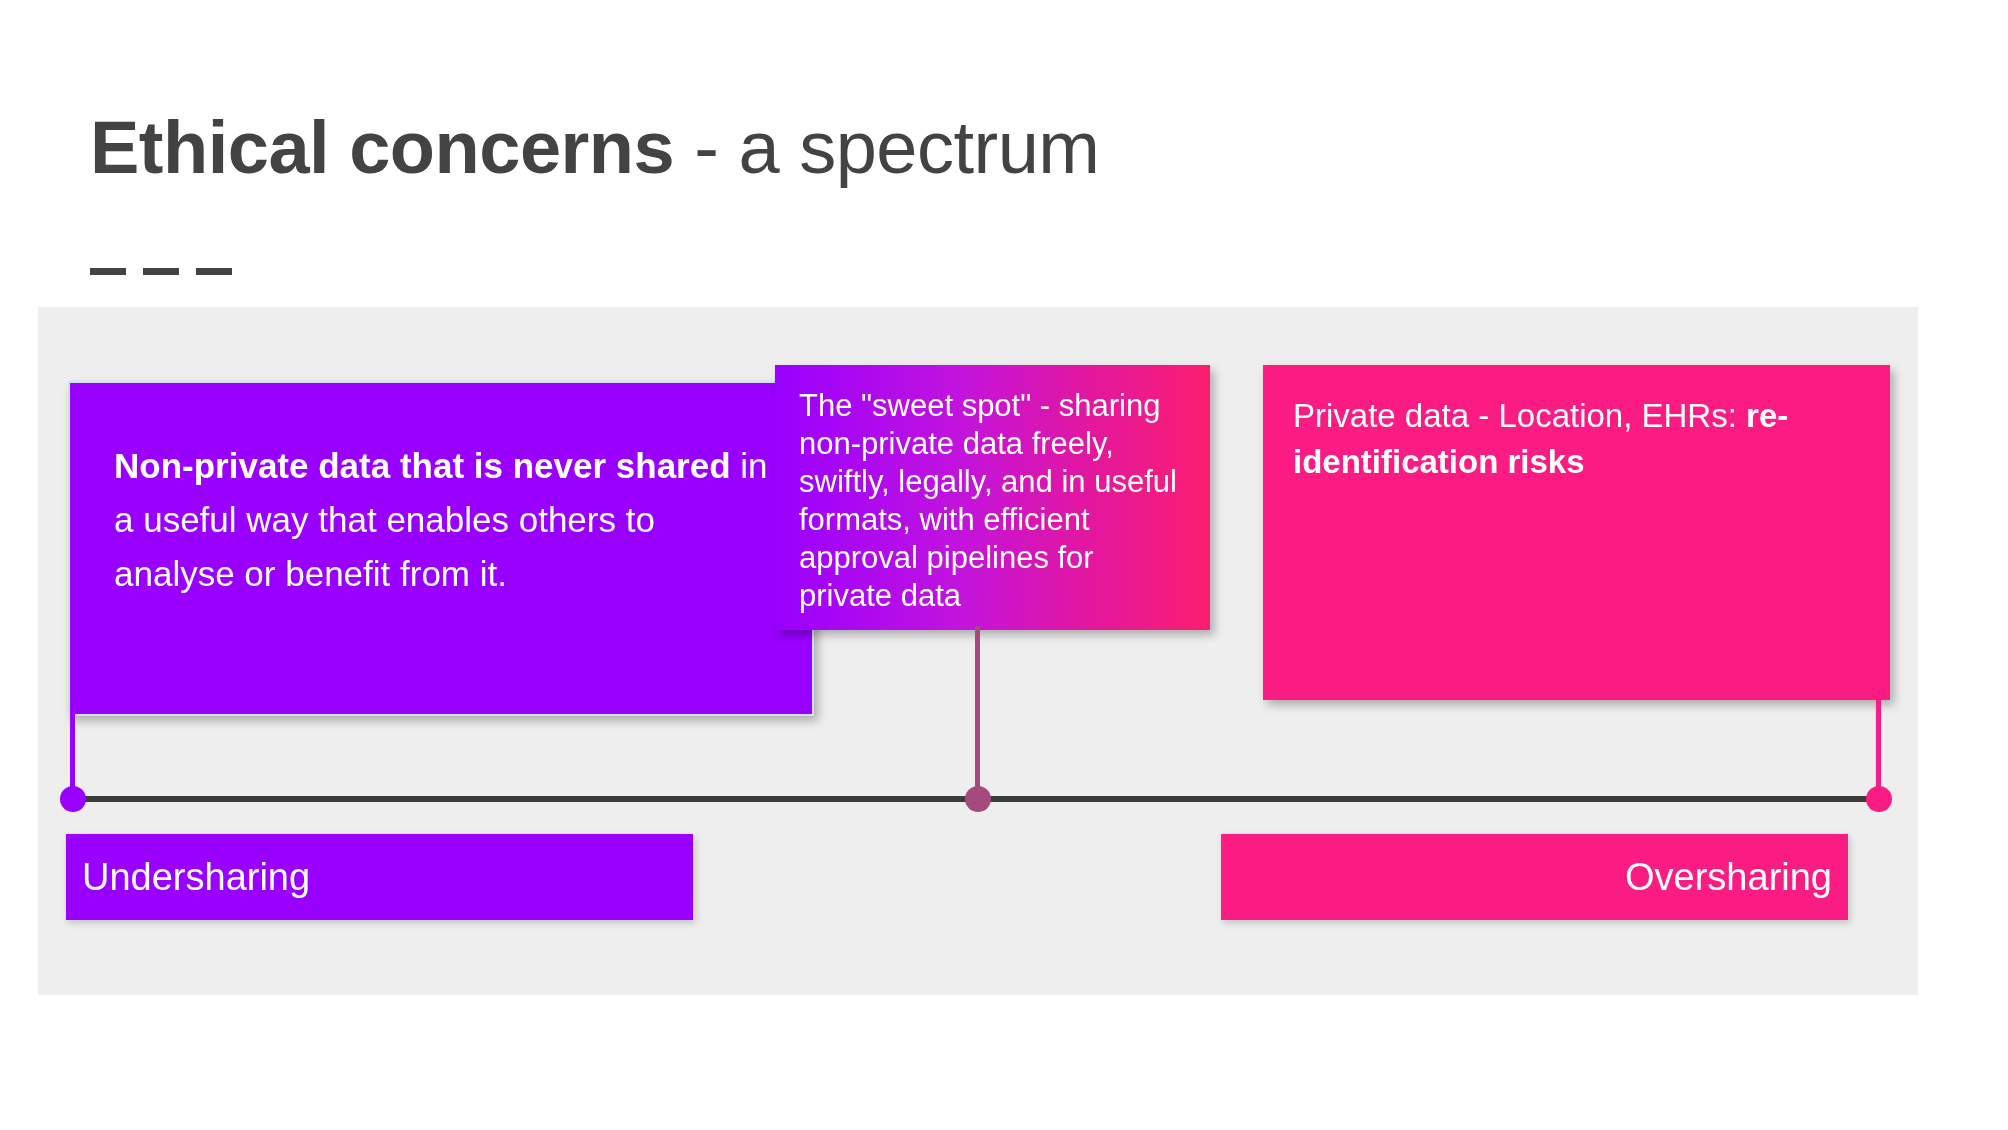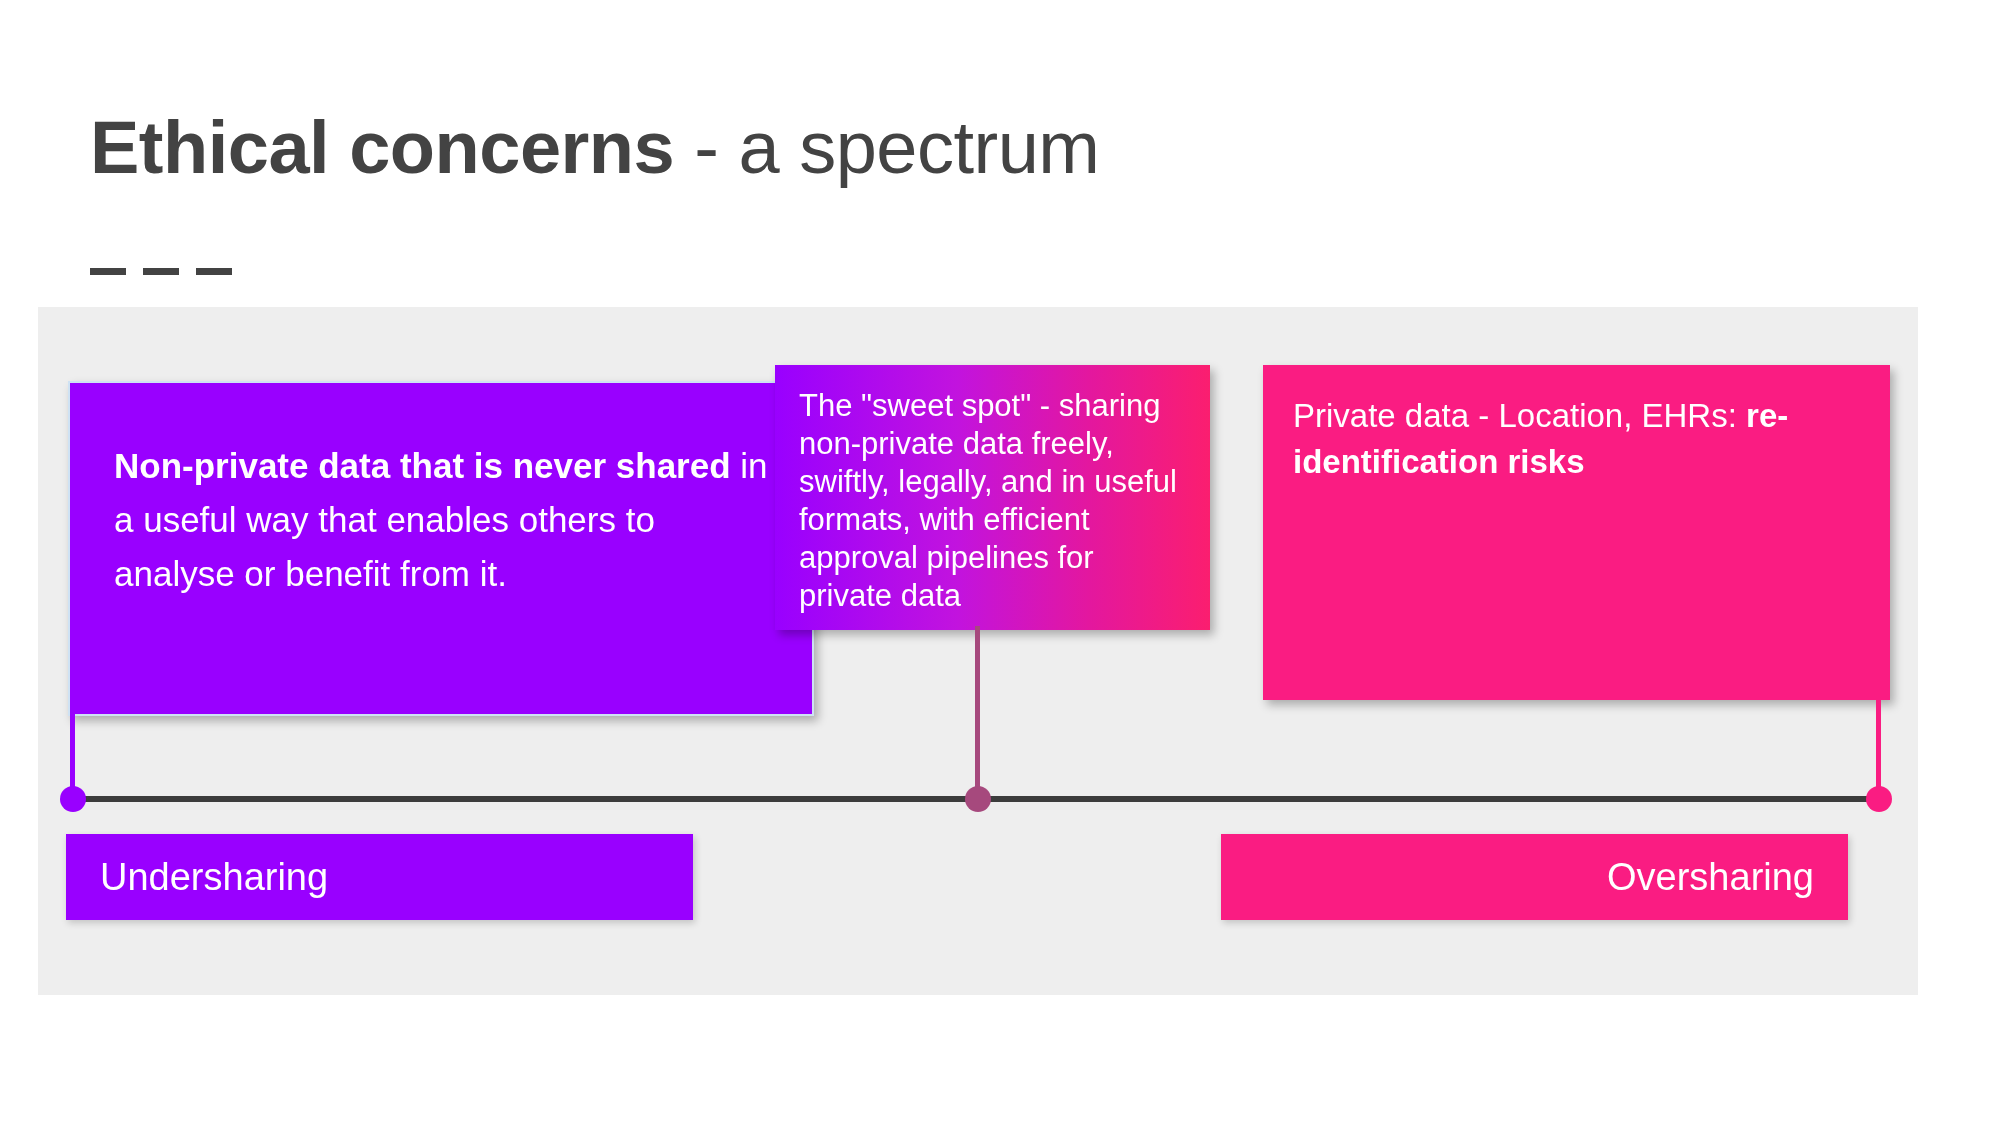--- a/index.html
+++ b/index.html
@@ -165,21 +165,21 @@
   
   .label-bar {
     position: absolute;
     top: 834px;
     width: 627px;
     height: 86px;
     box-sizing: border-box;
     color: #ffffff;
     font-size: 38px;
     line-height: 86px;
-    padding: 0 34px;
+    padding: 0 16px;
     box-shadow: 2px 3px 7px rgba(0,0,0,0.18);
   }
   #bar-under {
     left: 66px;
     background: #9900ff;
     text-align: left;
   }
   #bar-over {
     left: 1221px;
     background: #fa1c82;

